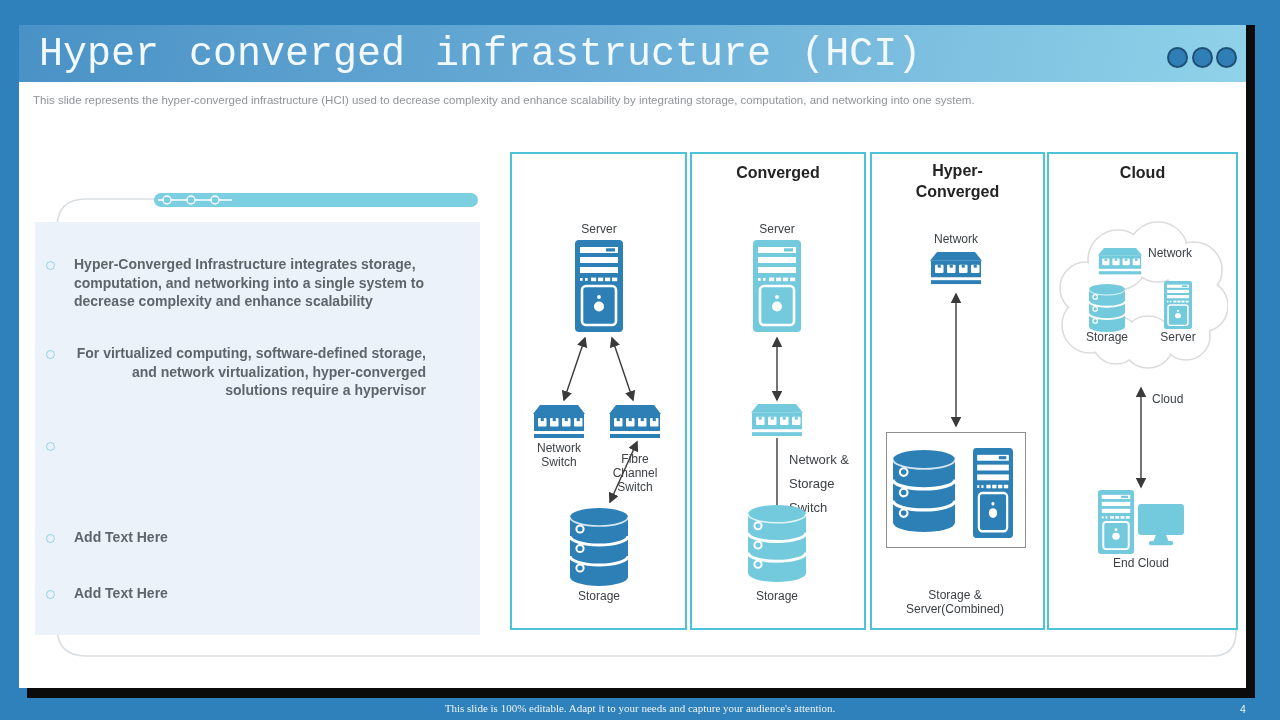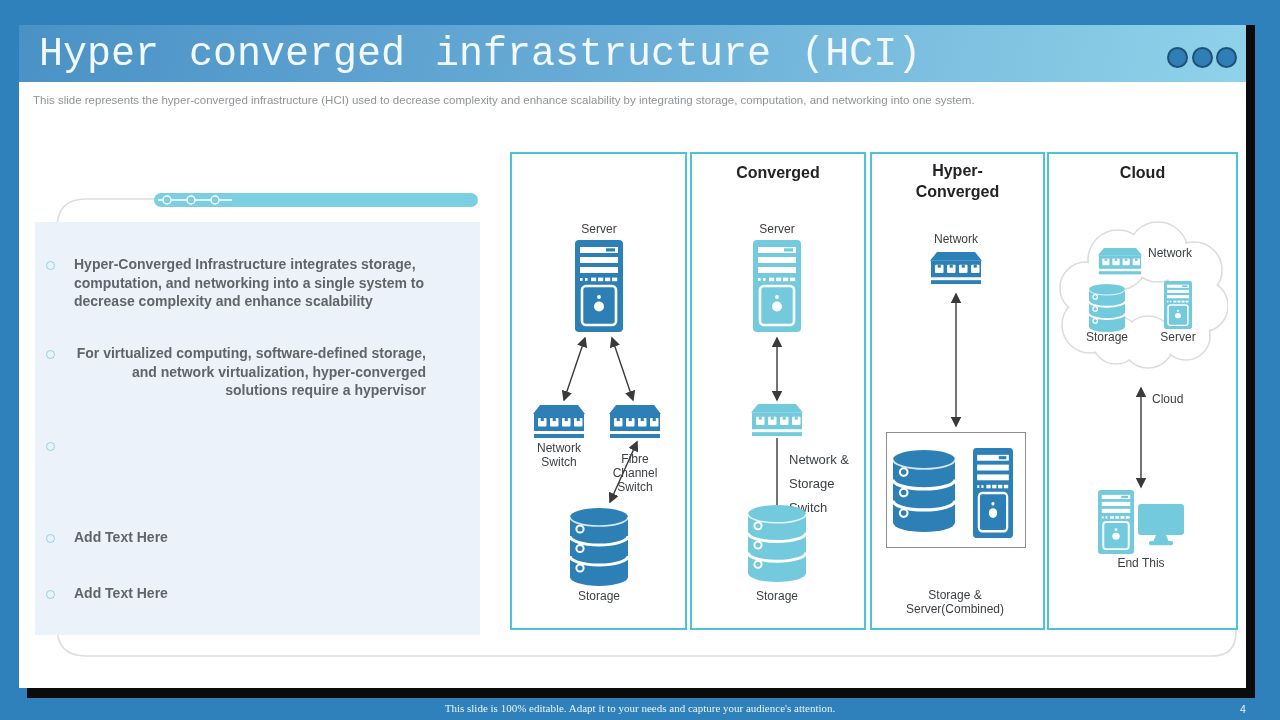--- a/index.html
+++ b/index.html
@@ -381,21 +381,21 @@
     <circle cx="24" cy="66.5" r="5" fill="#fff"></circle>
   </svg>
     </span>
   <span class="abs icon c4-monitor">
       <svg viewBox="0 0 46 42" preserveAspectRatio="none">
     <rect x="0" y="0" width="46" height="31" rx="3" fill="#74cadd"></rect>
     <polygon points="18,31 28,31 30.5,37 15.5,37" fill="#74cadd"></polygon>
     <rect x="11" y="37" width="24" height="4.2" rx="1.6" fill="#74cadd"></rect>
   </svg>
     </span>
-  <div class="abs lbl c4-user-lbl">End This</div>
+  <div class="abs lbl c4-user-lbl">End Cloud</div>
 
   <svg class="abs arrows">
     <defs>
       <marker id="ah" viewBox="0 0 10 10" refX="8.5" refY="5" markerWidth="7.5" markerHeight="7.5" orient="auto-start-reverse">
         <path d="M0,0 L10,5 L0,10 z" fill="#3a3a3a"></path>
       </marker>
     </defs>
     <g stroke="#3a3a3a" stroke-width="1.4">
       <line x1="585" y1="338" x2="564" y2="400" marker-start="url(#ah)" marker-end="url(#ah)"></line>
       <line x1="612" y1="338" x2="633" y2="400" marker-start="url(#ah)" marker-end="url(#ah)"></line>

